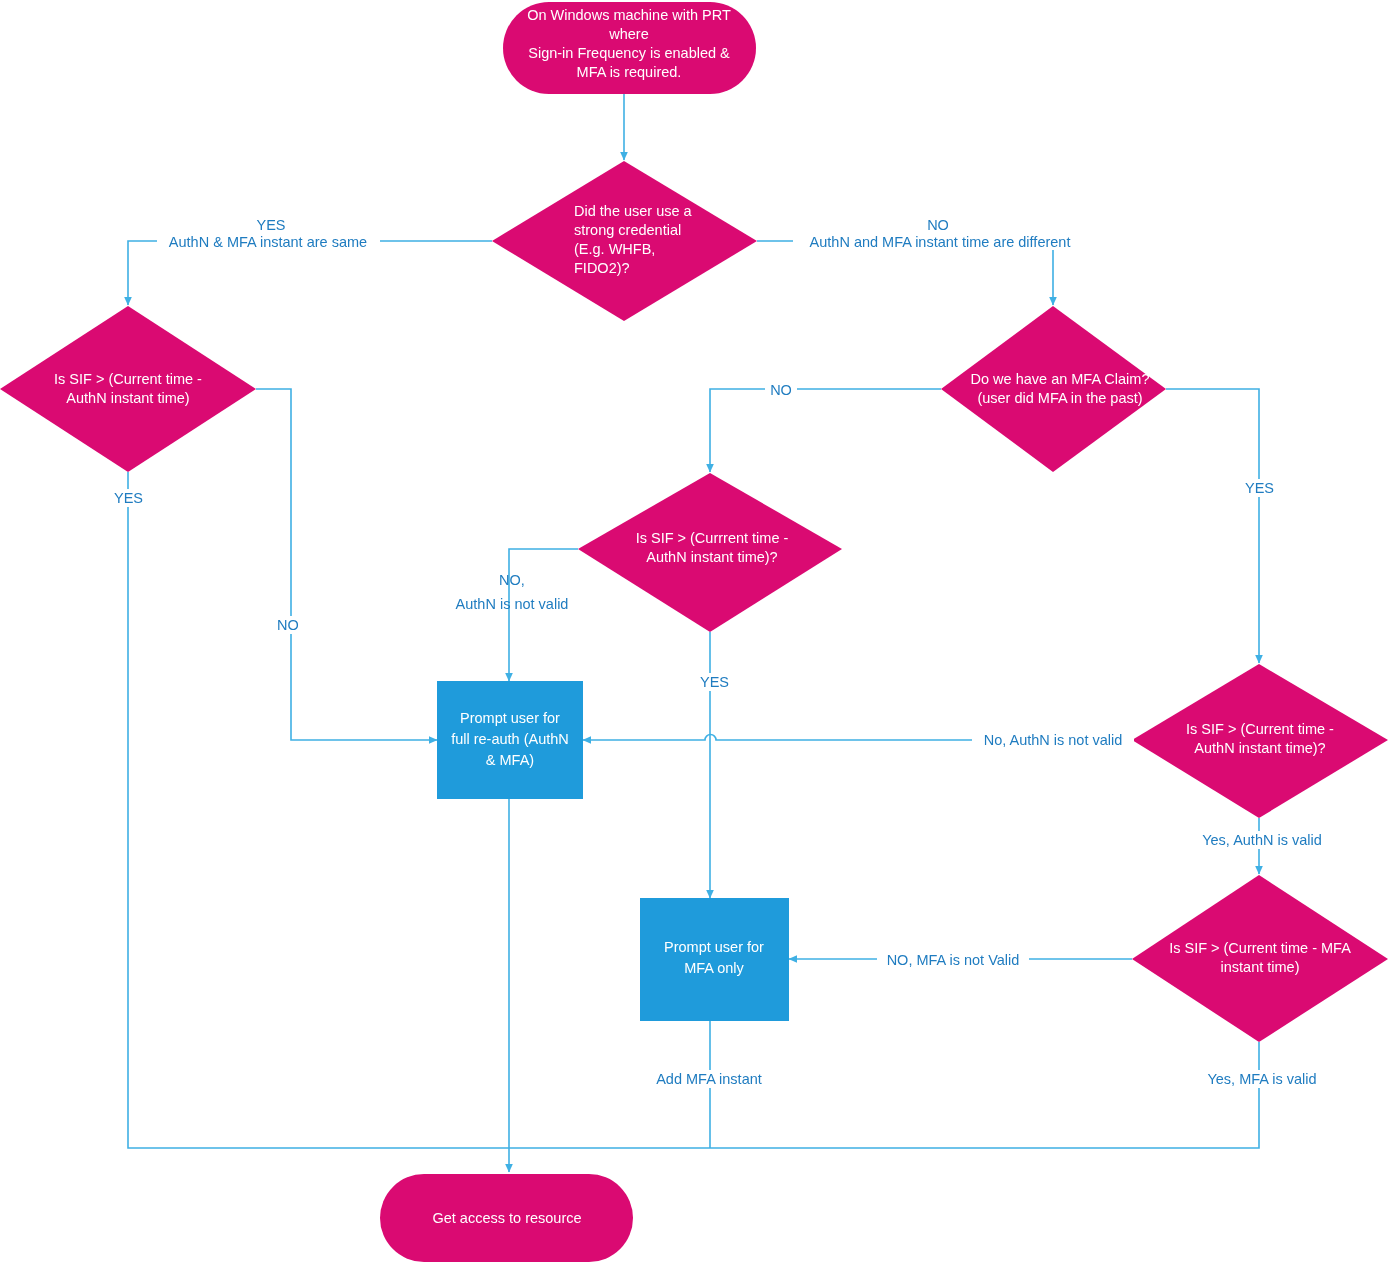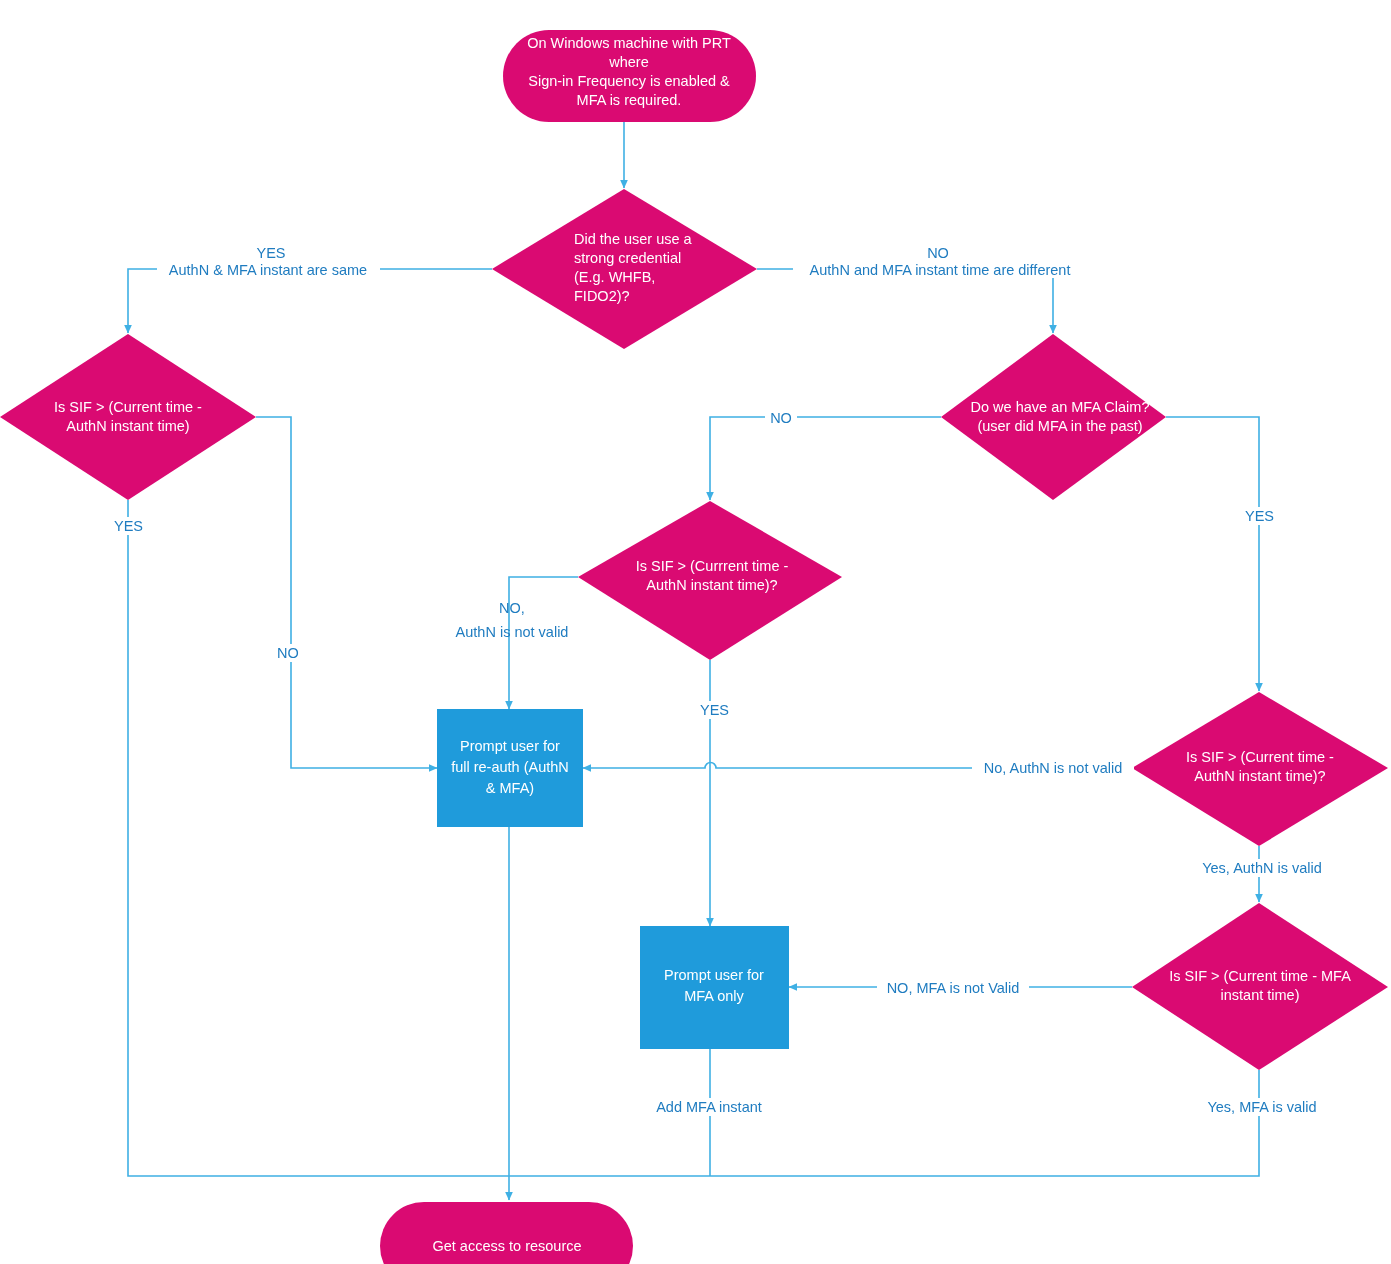--- a/index.html
+++ b/index.html
@@ -11,21 +11,20 @@
   body {
     width: 1391px;
     height: 1264px;
     font-family: "Liberation Sans", sans-serif;
     overflow: hidden;
   }
   #flow-root {
     position: relative;
     width: 1391px;
     height: 1236px;
-    margin-top: 28px;
   }
   svg#flow-svg {
     position: absolute;
     top: 0;
     left: 0;
     width: 1391px;
     height: 1264px;
   }
   .shape-label {
     font-family: "Liberation Sans", sans-serif;

